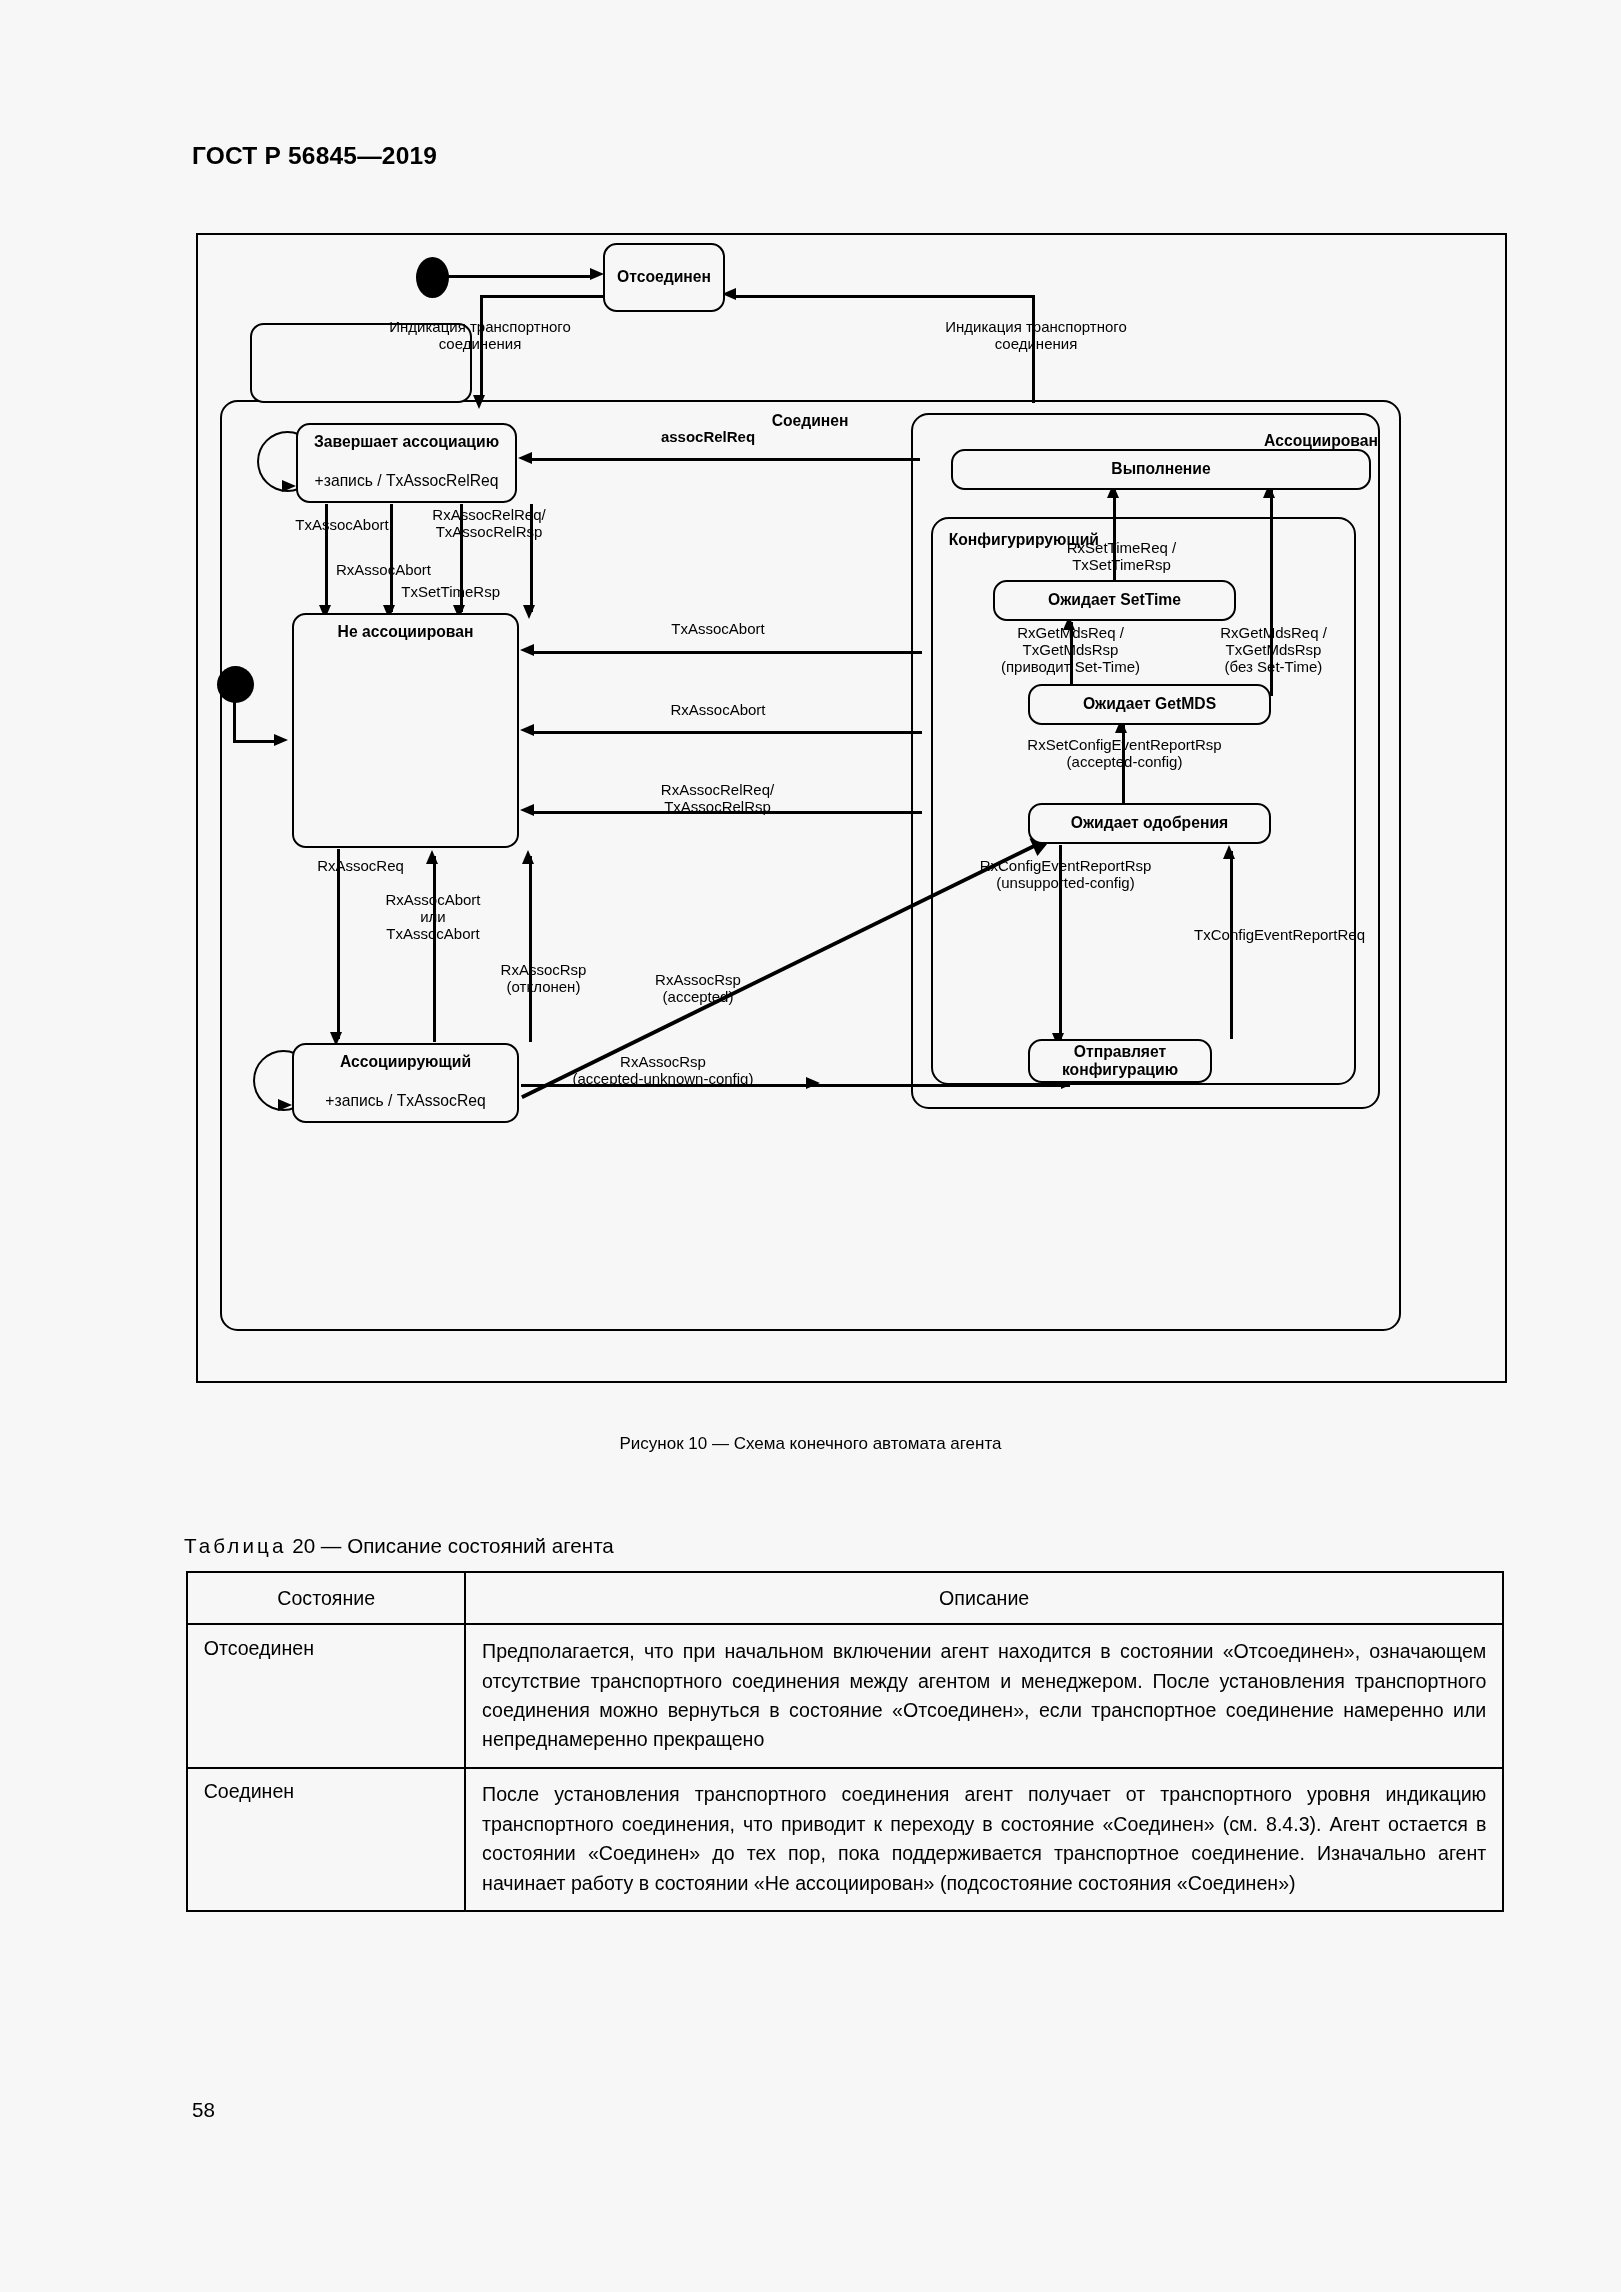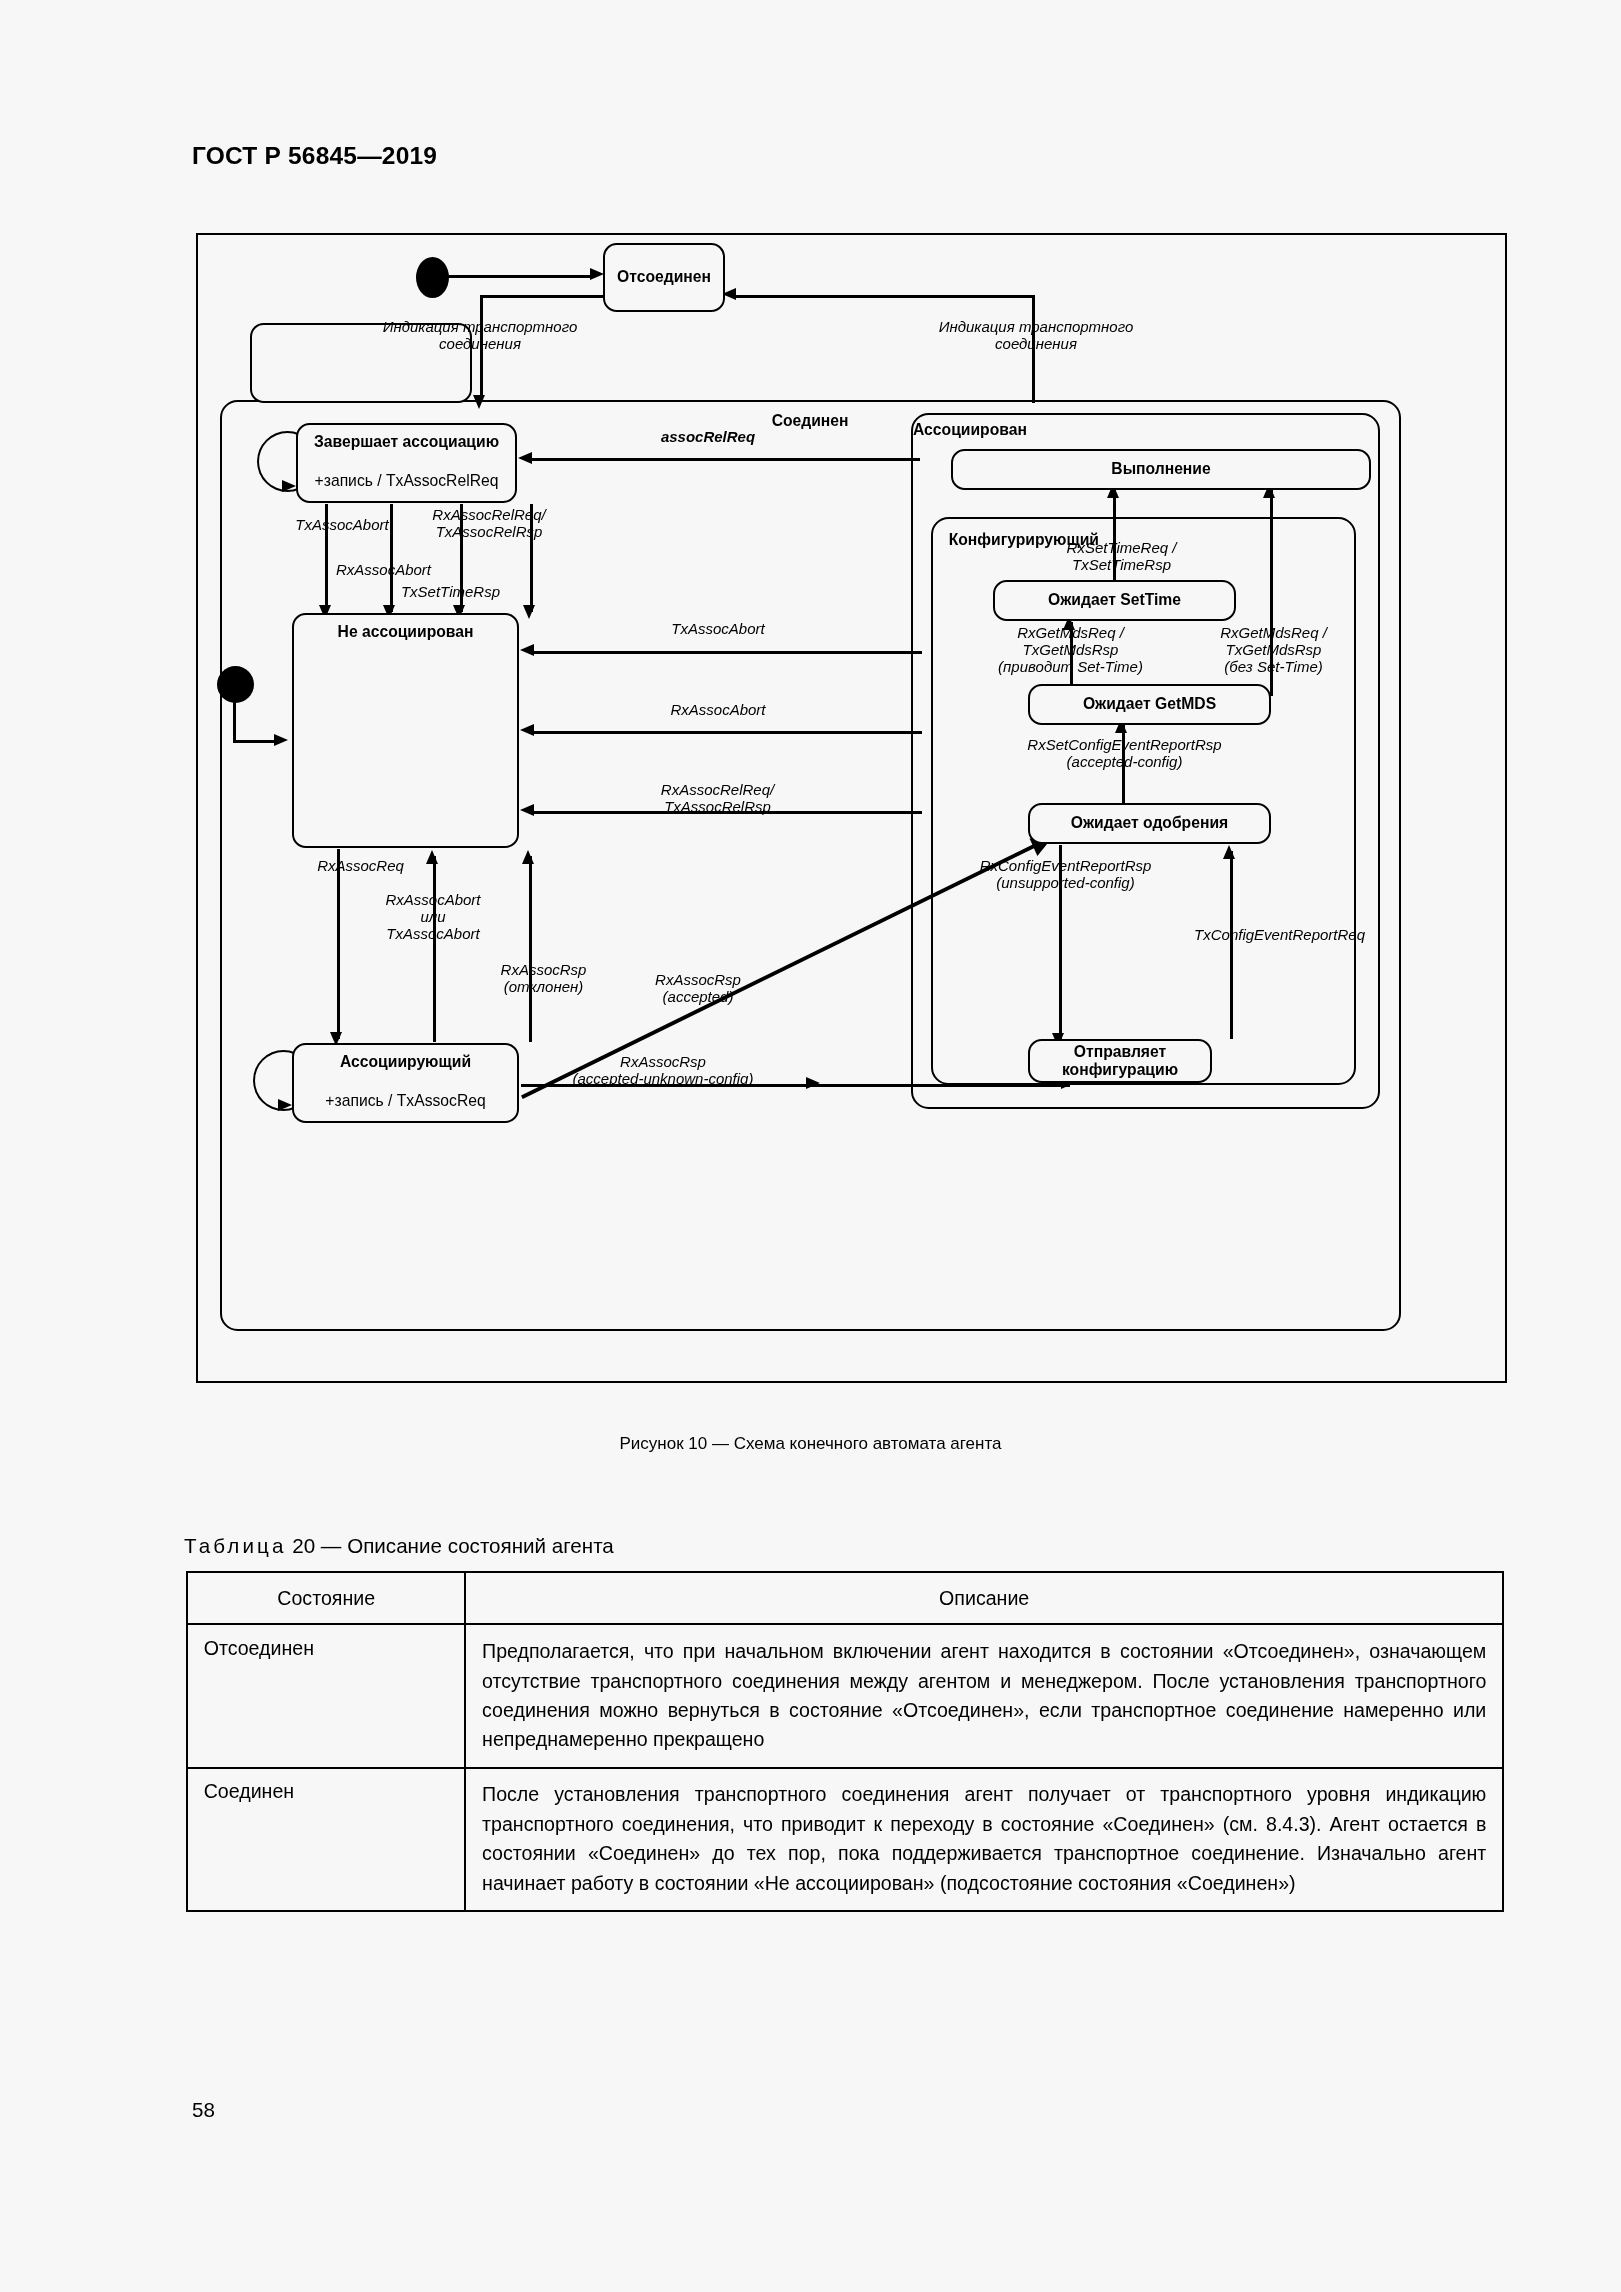--- a/index.html
+++ b/index.html
@@ -115,21 +115,20 @@
 
   
   .elabel {
     position: absolute;
     font-size: 15px;
     line-height: 1.12;
     text-align: center;
     white-space: nowrap;
     z-index: 6;
     background: transparent;
-    font-style: italic;
   }
   .elabel.bold { font-weight: bold; }
 
   
   .selfloop {
     position: absolute;
     box-sizing: border-box;
     border: 2.9px solid #000;
     border-right-color: transparent;
     border-radius: 50%;
@@ -329,21 +328,21 @@
 
     <div class="ln lnh" style="left:323px; top:849px; width:549px;"></div>
     <div class="ah ah-r" style="left:608px; top:842px;"></div>
     <div class="ah ah-r" style="left:863px; top:842px;"></div>
     <div class="elabel" style="left:323px; top:819px; width:284px;">
       <div>RxAssocRsp</div>
       <div>(accepted-unknown-config)</div>
     </div>
 
     <div class="region" style="left:713px; top:178px; width:469px; height:696px;">
-      <div class="region-title" style="left:0; right:0; top:6px; text-align:left;">Ассоциирован</div>
+      <div class="region-title" style="left:0; right:0; top:17px; text-align:right;">Ассоциирован</div>
     </div>
 
     <div class="state center-v" style="left:737px; top:214px; width:420px; height:41px;margin-left:16px;">
       <div class="title">Выполнение</div>
     </div>
 
     <div class="region" style="left:733px; top:282px; width:425px; height:568px;">
       <div class="region-title" style="left:15.7px; top:11.8px;">Конфигурирующий</div>
     </div>
 

